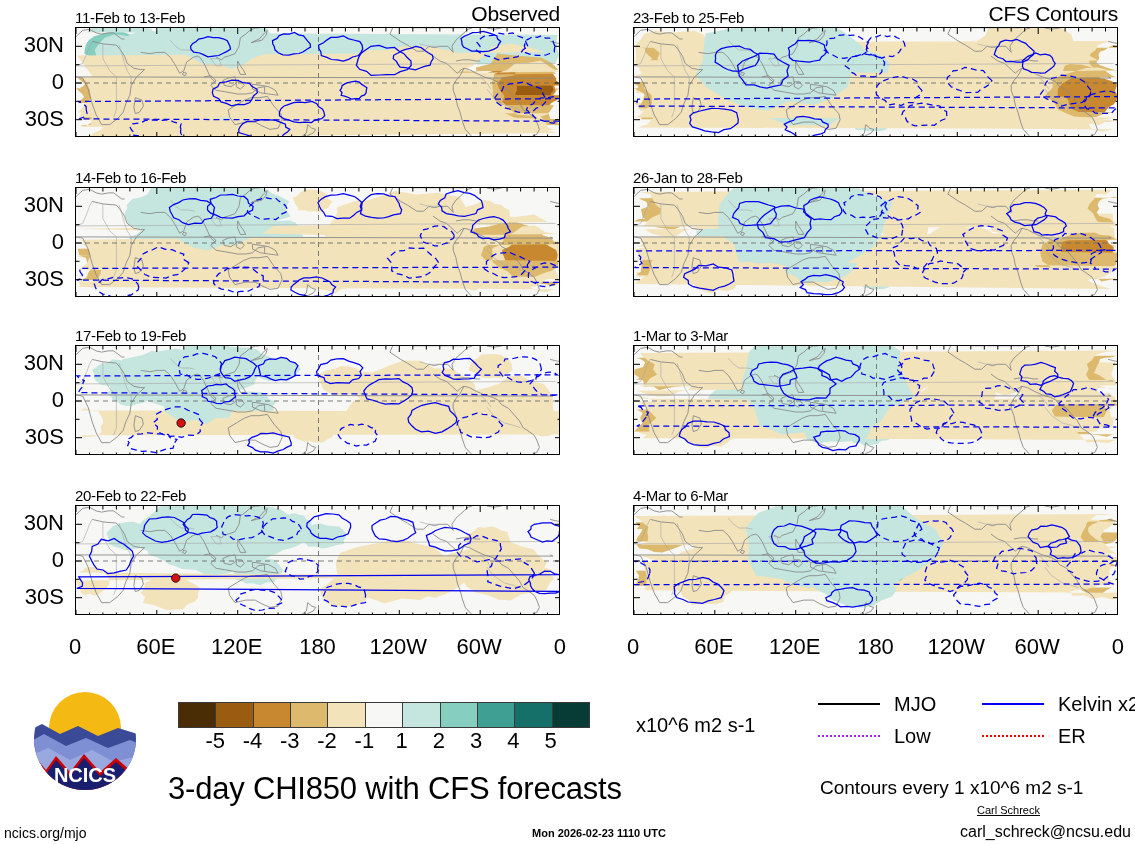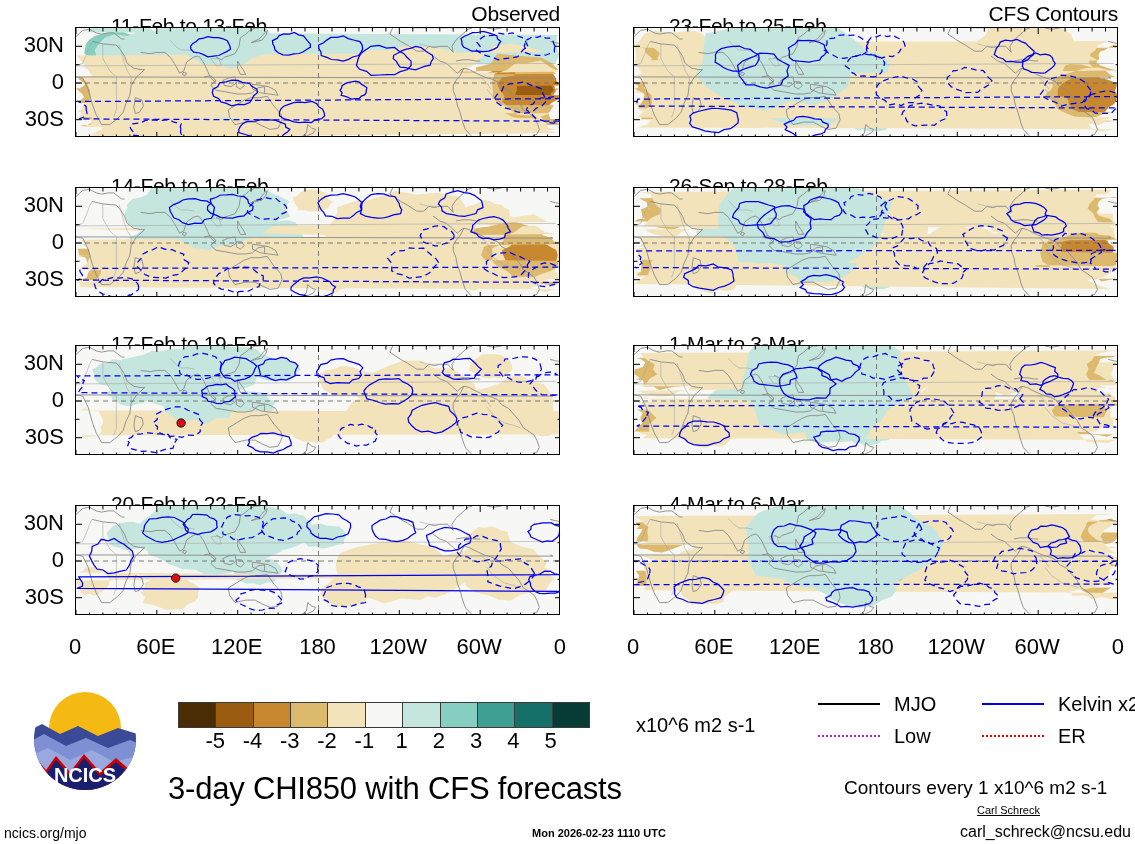--- a/index.html
+++ b/index.html
@@ -3,22 +3,22 @@
 <meta charset="utf-8">
 <style>
   html,body{margin:0;padding:0;background:#ffffff;}
   body{
     width:1135px;height:844px;position:relative;overflow:hidden;
     font-family:"Liberation Sans","DejaVu Sans",sans-serif;
     color:#000;
   }
   .panel-wrap{position:absolute;}
   .panel-title{
-    position:absolute;left:0;top:12px;font-size:21px;line-height:21px;
-    white-space:nowrap;letter-spacing:-0.3px;margin-left:36px;
+    position:absolute;left:0;top:4px;font-size:15px;line-height:21px;
+    white-space:nowrap;letter-spacing:-0.3px;
   }
   .panel-corner{
     position:absolute;right:0;top:0;font-size:21px;line-height:21px;
     white-space:nowrap;letter-spacing:-0.3px;
   }
   .map{
     position:absolute;left:0;border:1.6px solid #000;background:#f7f7f5;
     overflow:hidden;box-sizing:border-box;
   }
   .map svg{display:block;}
@@ -36,21 +36,21 @@
   #cb-ticks span{position:absolute;transform:translateX(-50%);}
   #cb-units{position:absolute;font-size:20px;line-height:20px;white-space:nowrap;text-align:right;}
 
   
   .leg-item{position:absolute;font-size:20px;line-height:20px;white-space:nowrap;}
   .leg-line{position:absolute;top:9px;left:0;width:62px;height:0;}
   .leg-text{position:absolute;left:76px;top:0;}
 
   .foot{position:absolute;white-space:nowrap;}
   #main-title{font-size:31px;line-height:31px;letter-spacing:-0.2px;}
-  #contour-note{font-size:19px;line-height:19px;margin-left:24px;}
+  #contour-note{font-size:19px;line-height:19px;}
   #author{font-size:11px;line-height:16px;text-decoration:underline;}
   #email{font-size:16px;line-height:16px;}
   #site{font-size:14px;line-height:14px;}
   #stamp{font-size:11px;line-height:11px;font-weight:bold;padding-left:24px;}
   #logo{position:absolute;}
 </style>
 </head>
 <body>
 
 <div id="panels-root">
@@ -1022,21 +1022,21 @@
             <line x1="485" y1="55.0" x2="479" y2="55.0"></line>
             <line x1="0" y1="73.3" x2="3.5" y2="73.3"></line>
             <line x1="485" y1="73.3" x2="481.5" y2="73.3"></line>
             <line x1="0" y1="91.7" x2="6" y2="91.7"></line>
             <line x1="485" y1="91.7" x2="479" y2="91.7"></line>
           </g>
         </svg>
       </div>
     </div>
     <div class="panel-wrap" style="left: 633px; top: 163px; width: 485px;">
-      <div class="panel-title">26-Sep to 28-Feb</div>
+      <div class="panel-title">26-Jan to 28-Feb</div>
       <div class="map" style="top: 24px; width: 485px; height: 110px;">
         <svg width="485" height="110" viewBox="0 0 485 110">
           <rect x="0" y="0" width="485" height="110" fill="#f7f7f5"></rect>
           <g>
             <path d="M132.8 55.0 L128.5 49.4 L121.0 45.4 L115.8 41.1 L108.9 37.2 L99.2 36.0 L89.5 36.5 L81.0 38.7 L71.7 40.4 L61.9 43.4 L64.6 50.1 L55.9 55.0 L60.6 60.5 L62.1 66.6 L72.3 69.2 L81.0 71.2 L89.8 72.7 L98.9 73.0 L110.3 74.6 L116.2 69.1 L121.6 64.8 L128.6 60.6 Z" fill="#c4e6de" opacity="1"></path>
             <path d="M31.5 72.1 L33.3 66.8 L29.9 62.5 L24.6 60.5 L22.0 55.1 L16.0 55.9 L10.6 53.8 L6.3 58.0 L0.5 58.5 L481.3 62.1 L482.2 67.8 L477.8 72.1 L479.3 77.2 L482.1 81.7 L2.0 84.1 L5.0 88.8 L10.9 88.5 L16.3 90.0 L22.2 89.5 L24.8 84.0 L29.6 81.5 L32.5 77.2 Z" fill="#f2e3bb" opacity="1"></path>
             <path d="M370.9 59.9 L367.0 53.8 L362.1 48.2 L355.7 43.0 L346.3 39.0 L334.0 40.0 L322.4 35.9 L310.0 37.6 L300.7 42.3 L293.9 47.7 L285.7 53.0 L291.4 59.9 L288.5 66.3 L294.9 71.7 L301.9 76.7 L311.5 80.4 L322.9 81.8 L334.3 81.1 L344.7 78.9 L352.3 74.7 L366.4 73.1 L370.7 66.6 Z" fill="#f2e3bb" opacity="1"></path>
             <path d="M294.2 37.9 L295.6 33.7 L289.7 30.8 L286.1 27.4 L281.9 23.0 L273.0 24.5 L265.6 23.2 L258.9 25.3 L252.0 26.9 L244.5 29.1 L243.0 33.7 L244.4 37.9 L244.9 41.8 L248.8 45.1 L252.5 48.5 L258.5 50.9 L265.5 52.9 L273.6 53.6 L279.7 50.2 L286.8 48.8 L293.2 46.2 L294.1 41.8 Z" fill="#f2e3bb" opacity="1"></path>
             <path d="M262.2 89.2 L262.9 85.4 L256.0 83.3 L253.0 80.6 L247.8 79.2 L242.9 77.2 L236.4 75.9 L230.1 77.1 L224.1 79.0 L223.8 83.4 L219.6 85.9 L217.9 89.2 L219.2 92.6 L222.9 95.4 L226.9 97.6 L231.1 100.1 L236.9 100.6 L242.9 101.2 L249.2 100.9 L255.2 99.3 L258.5 96.0 L260.9 92.7 Z" fill="#c4e6de" opacity="1"></path>
             <path d="M105.2 86.8 L103.9 82.5 L105.7 76.6 L97.2 74.8 L93.0 69.9 L84.8 69.4 L76.9 69.2 L68.8 70.0 L65.1 75.2 L57.3 77.2 L57.8 82.5 L52.1 86.8 L53.7 91.8 L60.2 95.2 L61.7 100.8 L69.3 102.8 L76.6 105.6 L84.2 101.7 L92.6 103.1 L100.2 100.9 L102.2 95.5 L105.9 91.5 Z" fill="#f2e3bb" opacity="1"></path>

